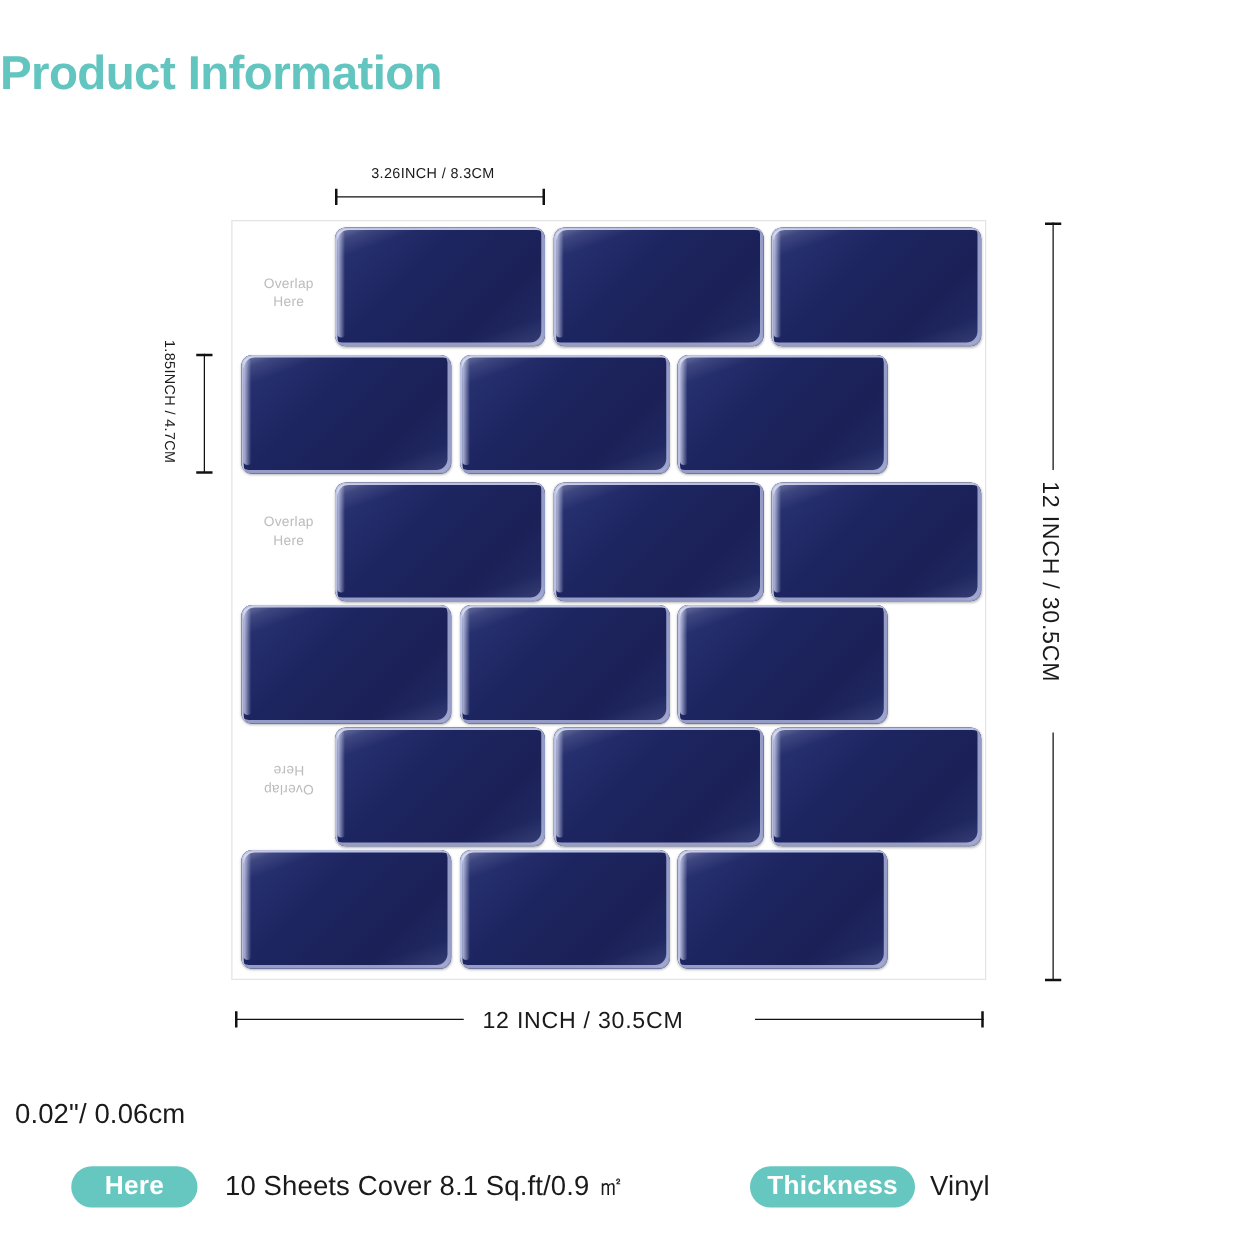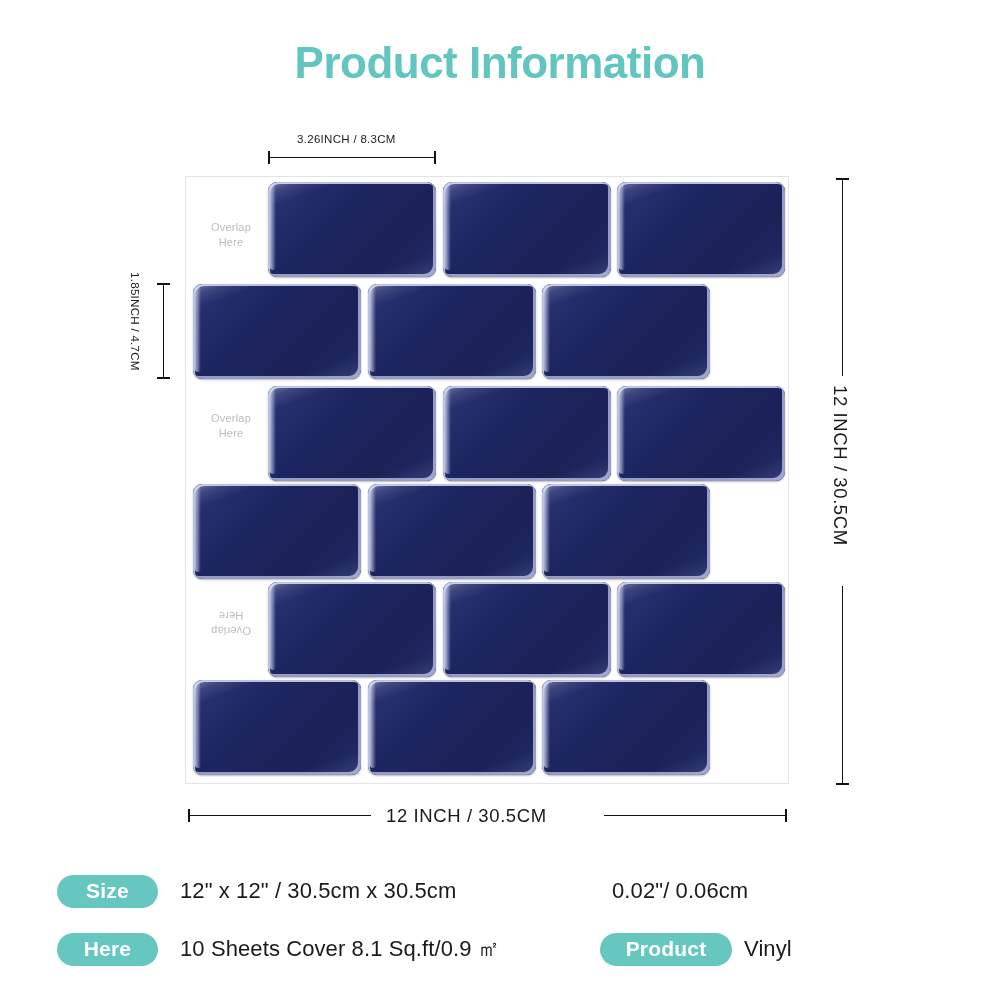--- a/index.html
+++ b/index.html
@@ -12,22 +12,21 @@
     overflow: hidden;
     position: relative;
   }
 
   
   .page-title {
     position: absolute;
     top: 38px;
     left: 0;
     width: 1000px;
-    text-align: center;
-    font-size: 44px;
+    font-size: 38px;
     font-weight: bold;
     letter-spacing: -0.5px;
     color: #62c5bf;
   }
 
   
   .diagram {
     position: absolute;
     left: 0;
     top: 0;
@@ -254,33 +253,29 @@
 
   <div class="tile" style="left:193px; top:680px;"></div>
   <div class="tile" style="left:368px; top:680px;"></div>
   <div class="tile" style="left:542px; top:680px;"></div>
 
 </div>
 
 <div class="specs">
 
   <div class="spec-row">
-    <div class="spec-cell left">
-      <span class="badge w-size">Size</span>
-      <span class="spec-value">12" x 12" / 30.5cm x 30.5cm</span>
-    </div>
     <div class="spec-cell right">
       <span class="spec-value tight">0.02"/ 0.06cm</span>
     </div>
   </div>
 
   <div class="spec-row">
     <div class="spec-cell left">
       <span class="badge w-cover">Here</span>
       <span class="spec-value">10 Sheets Cover 8.1 Sq.ft/0.9 ㎡</span>
     </div>
     <div class="spec-cell right">
-      <span class="badge w-material">Product</span>
+      <span class="badge w-material">Thickness</span>
       <span class="spec-value tight">Vinyl</span>
     </div>
   </div>
 
 </div>
 
 </body></html>

